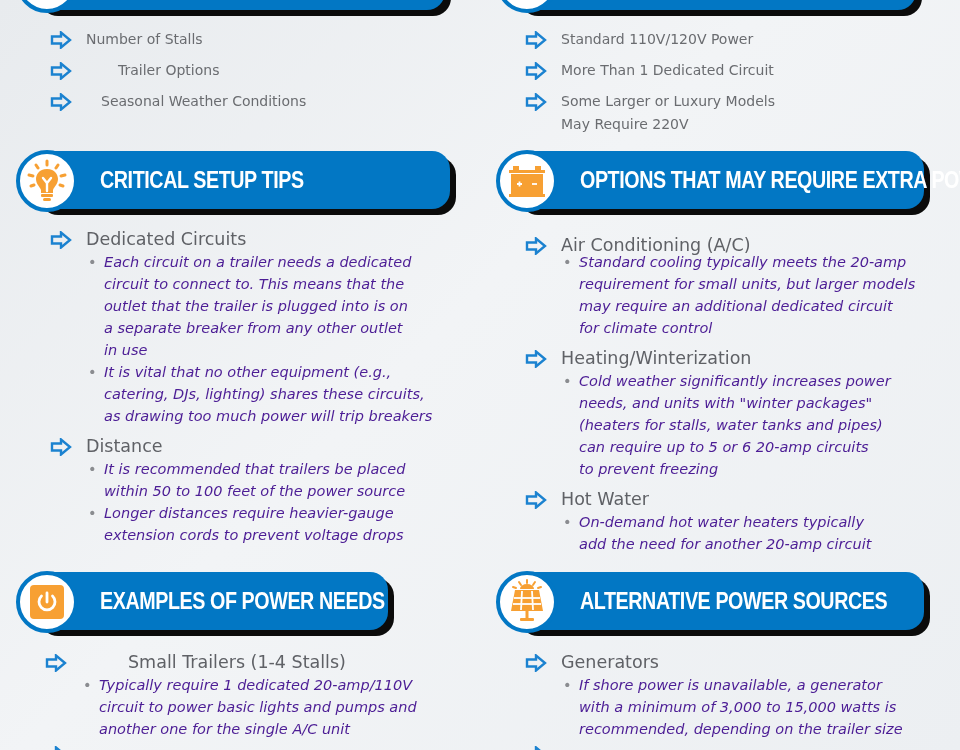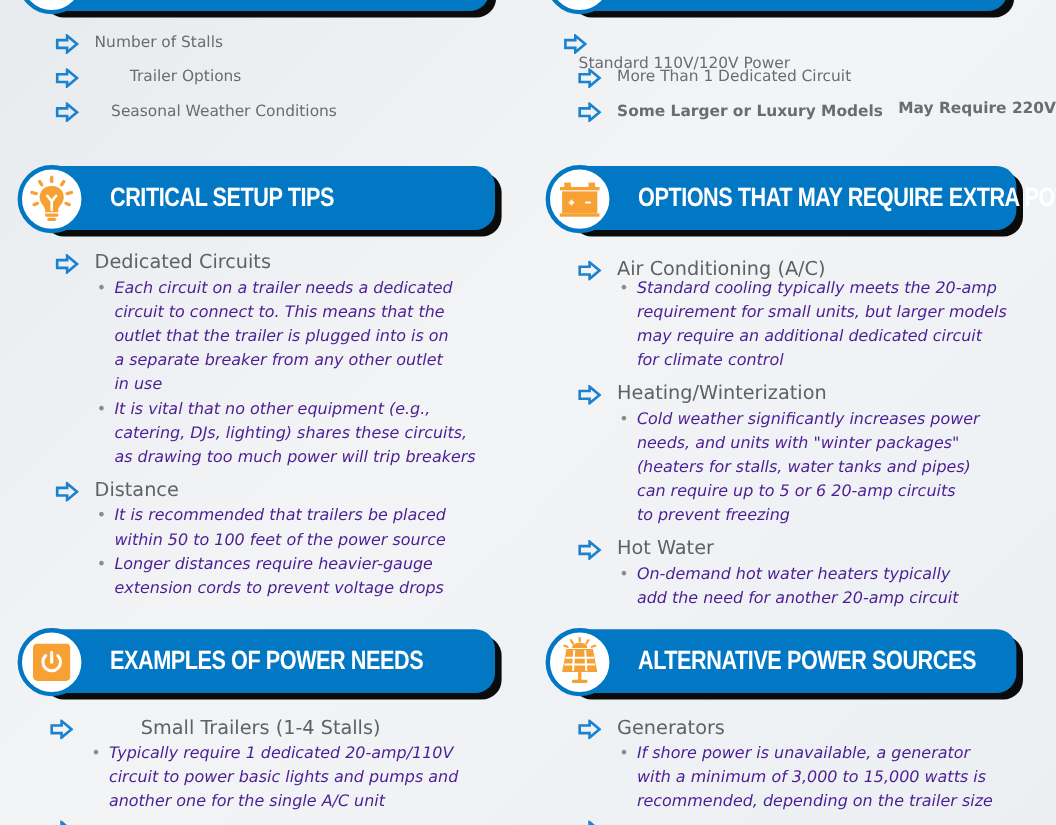--- a/index.html
+++ b/index.html
@@ -126,37 +126,37 @@
     </svg>
   <span class="item-text">Trailer Options</span>
 </div>
 <div class="item" style="left:50px; top:92px;gap:15px;">
   <svg class="arrow">
       <use href="#arrow-sym"></use>
     </svg>
   <span class="item-text">Seasonal Weather Conditions</span>
 </div>
 
-<div class="item" style="left:512px; top:30px;flex-direction:column;">
+<div class="item" style="left:525px; top:30px;">
   <svg class="arrow">
       <use href="#arrow-sym"></use>
     </svg>
   <span class="item-text">Standard 110V/120V Power</span>
 </div>
 <div class="item" style="left:525px; top:61px;">
   <svg class="arrow">
       <use href="#arrow-sym"></use>
     </svg>
   <span class="item-text">More Than 1 Dedicated Circuit</span>
 </div>
 <div class="item" style="left:525px; top:92px;">
   <svg class="arrow">
       <use href="#arrow-sym"></use>
     </svg>
-  <div style="display:flex; flex-direction:row;font-weight:bold;">
+  <div style="display:flex; flex-direction:column;">
     <span class="item-text">Some Larger or Luxury Models</span>
     <span class="item-text" style="margin-top:-8px;">May Require 220V</span>
   </div>
 </div>
 
 <div class="banner" style="left:30px; top:151px; width:420px;">
   <div class="shadow"></div>
     <div class="bar"></div>
   <div class="badge">
     <svg width="42" height="44" viewBox="0 0 42 44">
@@ -256,21 +256,21 @@
   <svg class="arrow">
       <use href="#arrow-sym"></use>
     </svg>
   <span class="sub-head">Hot Water</span>
 </div>
 <ul class="bullets" style="left:563px; top:511px;">
   <li>On-demand hot water heaters typically
 add the need for another 20-amp circuit</li>
 </ul>
 
-<div class="banner" style="left:30px; top:572px; width:420px;">
+<div class="banner" style="left:30px; top:572px; width:358px;">
   <div class="shadow"></div>
     <div class="bar"></div>
   <div class="badge">
     <svg width="34" height="34" viewBox="0 0 34 34">
       <rect x="0" y="0" width="34" height="34" rx="4" fill="#f7a033"></rect>
       <path d="M11.5 11 A8 8 0 1 0 22.5 11" stroke="#ffffff" stroke-width="2.8" fill="none" stroke-linecap="round"></path>
       <line x1="17" y1="8" x2="17" y2="17" stroke="#ffffff" stroke-width="2.8" stroke-linecap="round"></line>
     </svg>
   </div>
   <div class="title">EXAMPLES OF POWER NEEDS</div>

